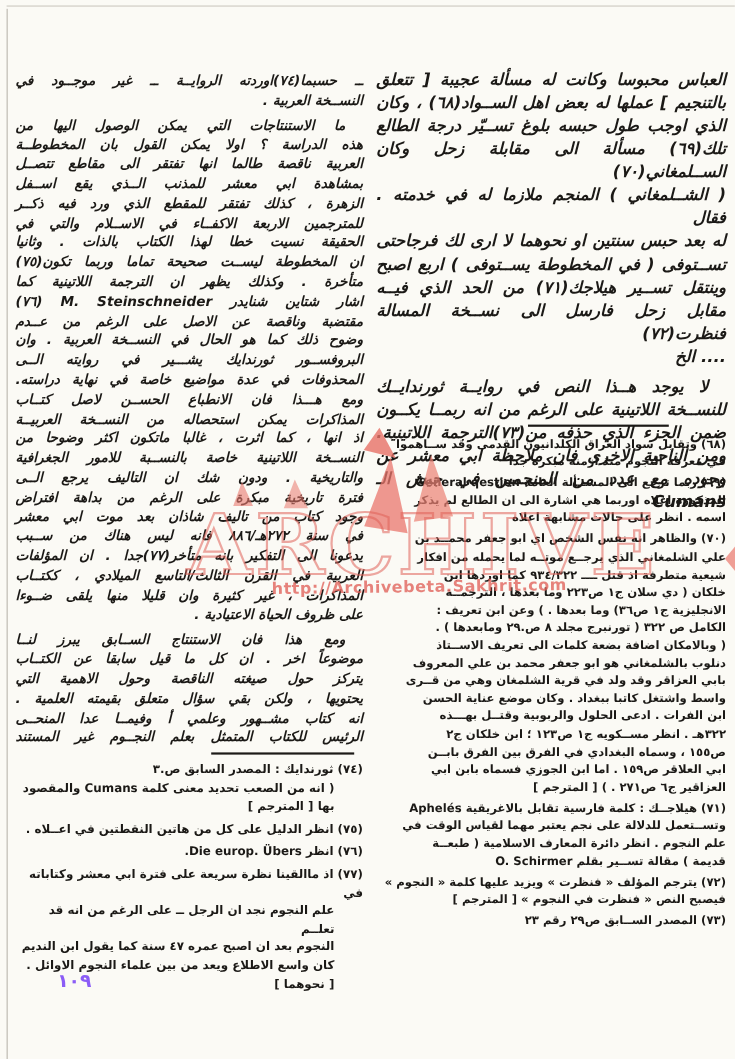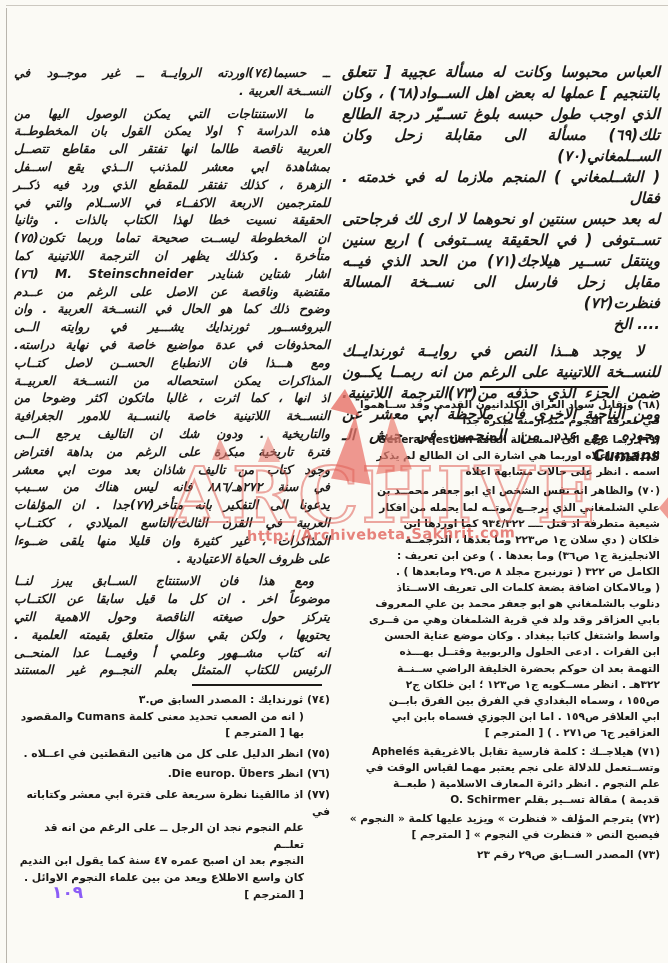--- a/index.html
+++ b/index.html
@@ -73,21 +73,21 @@
 <div class="edge-top"></div>
 
 <div class="col col-right paras">
     <div class="para">
       <div class="tline">العباس محبوسا وكانت له مسألة عجيبة [ تتعلق</div>
       <div class="tline">بالتنجيم ] عملها له بعض اهل الســواد(٦٨) ، وكان</div>
       <div class="tline">الذي اوجب طول حبسه بلوغ تســيّر درجة الطالع</div>
       <div class="tline">تلك(٦٩) مسألة الى مقابلة زحل وكان الســلمغاني(٧٠)</div>
       <div class="tline">( الشــلمغاني ) المنجم ملازما له في خدمته . فقال</div>
       <div class="tline">له بعد حبس سنتين او نحوهما لا ارى لك فرجاحتى</div>
-      <div class="tline">تســتوفى ( في الحقيقة يســتوفى ) اربع سنين</div>
+      <div class="tline">تســتوفى ( في المخطوطة يســتوفى ) اربع اصبح</div>
       <div class="tline">وينتقل تســير هيلاجك(٧١) من الحد الذي فيــه</div>
       <div class="tline">مقابل زحل فارسل الى نســخة المسالة فنظرت(٧٢)</div>
       <div class="tline endline">.... الخ</div>
     </div>
     <div class="para">
       <div class="tline indent">لا يوجد هــذا النص في روايــة ثورندايــك</div>
       <div class="tline">للنســخة اللاتينية على الرغم من انه ربمــا يكــون</div>
       <div class="tline">ضمن الجزء الذي حذفه من(٧٣)الترجمة اللاتينية.</div>
       <div class="tline">ومن الناحية الاخرى فان ملاحظة ابي معشر عن</div>
       <div class="tline">وجوده مع عدد من المنجمين في جيش الـ Cumans</div>
@@ -154,21 +154,20 @@
       <div class="fline fcont">علي الشلمغاني الذي يرجــع موتــه لما يحمله من افكار</div>
       <div class="fline fcont">شيعية متطرفة اذ قتل ــــ ٩٣٤/٣٢٢ كما اوردها ابن</div>
       <div class="fline fcont">خلكان ( دي سلان ج١ ص٢٢٣ وما بعدها ، الترجمــة</div>
       <div class="fline fcont">الانجليزية ج١ ص٣٦) وما بعدها . ) وعن ابن تعريف :</div>
       <div class="fline fcont">الكامل ص ٣٢٢ ( تورنبرج مجلد ٨ ص.٢٩ ومابعدها ) .</div>
       <div class="fline fcont">( وبالامكان اضافة بضعة كلمات الى تعريف الاســتاذ</div>
       <div class="fline fcont">دنلوب بالشلمغاني هو ابو جعفر محمد بن علي المعروف</div>
       <div class="fline fcont">بابي العزاقر وقد ولد في قرية الشلمغان وهي من قــرى</div>
       <div class="fline fcont">واسط واشتغل كاتبا ببغداد . وكان موضع عناية الحسن</div>
       <div class="fline fcont">ابن الفرات . ادعى الحلول والربوبية وقتــل بهـــذه</div>
-      <div class="fline fcont">التهمة بعد ان حوكم بحضرة الخليفة الراضي ســنــة</div>
       <div class="fline fcont">٣٢٢هـ . انظر مســكويه ج١ ص١٢٣ ؛ ابن خلكان ج٢</div>
       <div class="fline fcont">ص١٥٥ ، وسماه البغدادي في الفرق بين الفرق بابــن</div>
       <div class="fline fcont">ابي العلاقر ص١٥٩ . اما ابن الجوزي فسماه بابن ابي</div>
       <div class="fline fcont">العزاقير ج٦ ص٢٧١ . ) [ المترجم ]</div>
     </div>
     <div class="fnote">
       <div class="fline"><span class="fnum">(٧١) </span>هيلاجــك : كلمة فارسية تقابل بالاغريقية Aphelés</div>
       <div class="fline fcont">وتســتعمل للدلالة على نجم يعتبر مهما لقياس الوقت في</div>
       <div class="fline fcont">علم النجوم . انظر دائرة المعارف الاسلامية ( طبعــة</div>
       <div class="fline fcont">قديمة ) مقالة تســير بقلم O. Schirmer</div>
@@ -191,21 +190,21 @@
       <div class="fline"><span class="fnum">(٧٥) </span>انظر الدليل على كل من هاتين النقطتين في اعــلاه .</div>
     </div>
     <div class="fnote">
       <div class="fline"><span class="fnum">(٧٦) </span>انظر Die europ. Übers.</div>
     </div>
     <div class="fnote">
       <div class="fline"><span class="fnum">(٧٧) </span>اذ ماالقينا نظرة سريعة على فترة ابي معشر وكتاباته في</div>
       <div class="fline fcont">علم النجوم نجد ان الرجل ــ على الرغم من انه قد تعلــم</div>
       <div class="fline fcont">النجوم بعد ان اصبح عمره ٤٧ سنة كما يقول ابن النديم</div>
       <div class="fline fcont">كان واسع الاطلاع ويعد من بين علماء النجوم الاوائل .</div>
-      <div class="fline fcont">[ المترجم ]</div>
+      <div class="fline fcont">[ نحوهما ]</div>
     </div>
   </div>
 
 <div class="wm wm-tri tri1"></div>
 <div class="wm wm-tri tri2"></div>
 <div class="wm wm-tri tri3"></div>
 <div class="wm wm-tri tri4"></div>
 <div class="wm wm-tri tri5"></div>
 <div class="wm wm-tri tri6"></div>
 <div class="wm wm-word">ARCHIVE</div>

